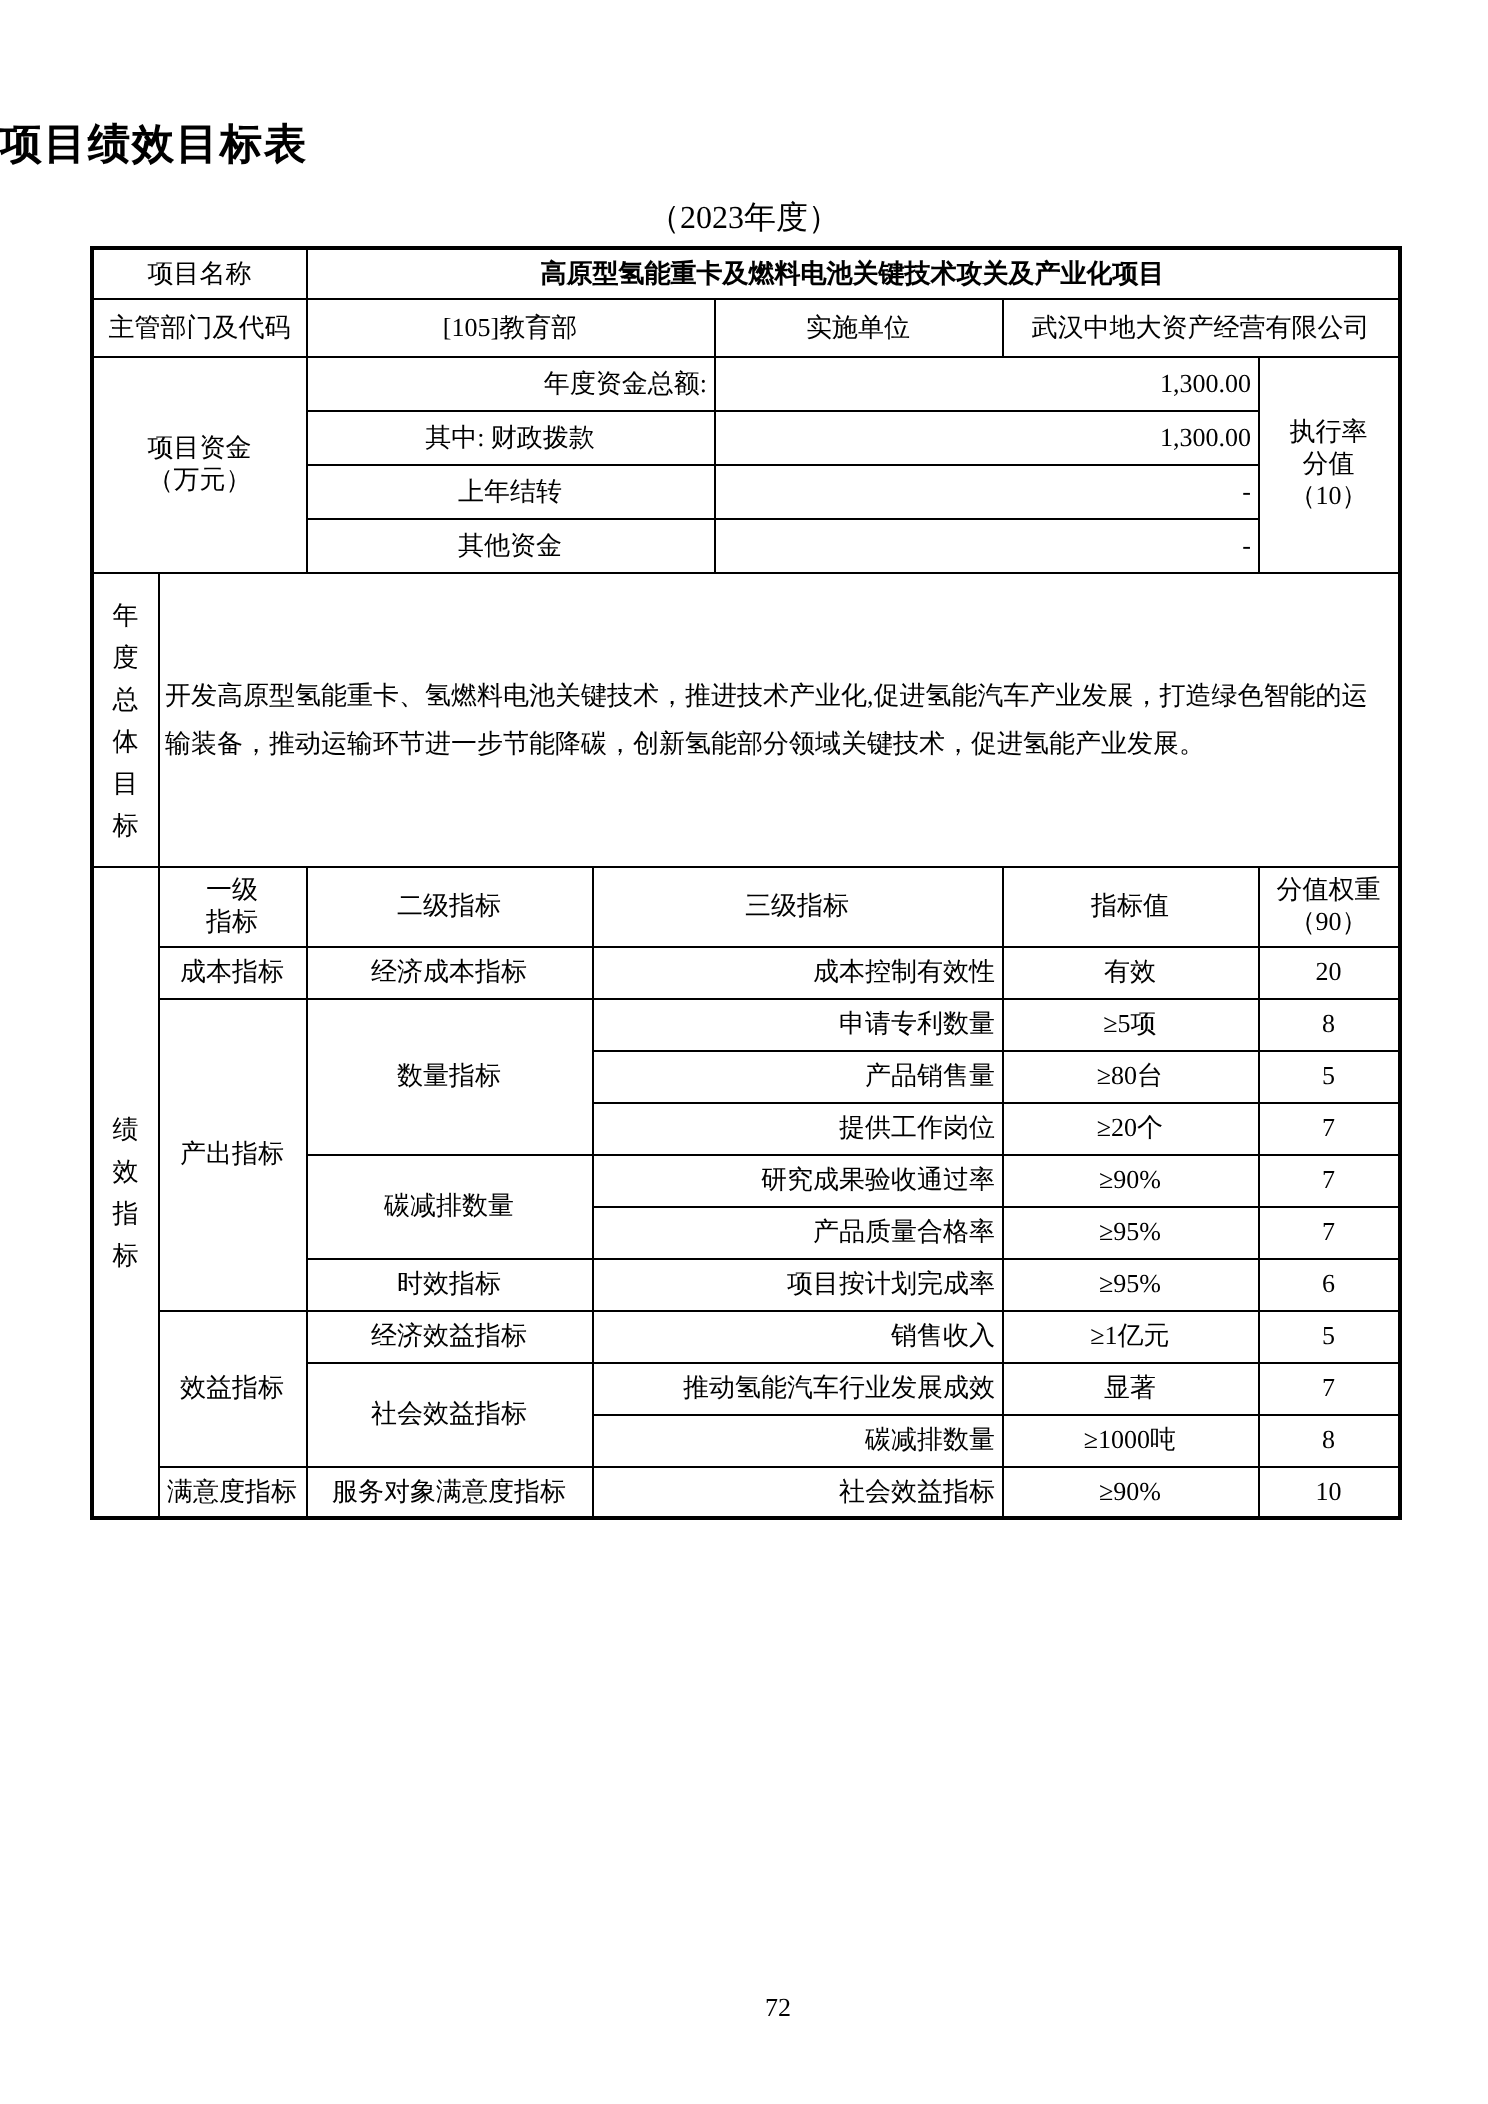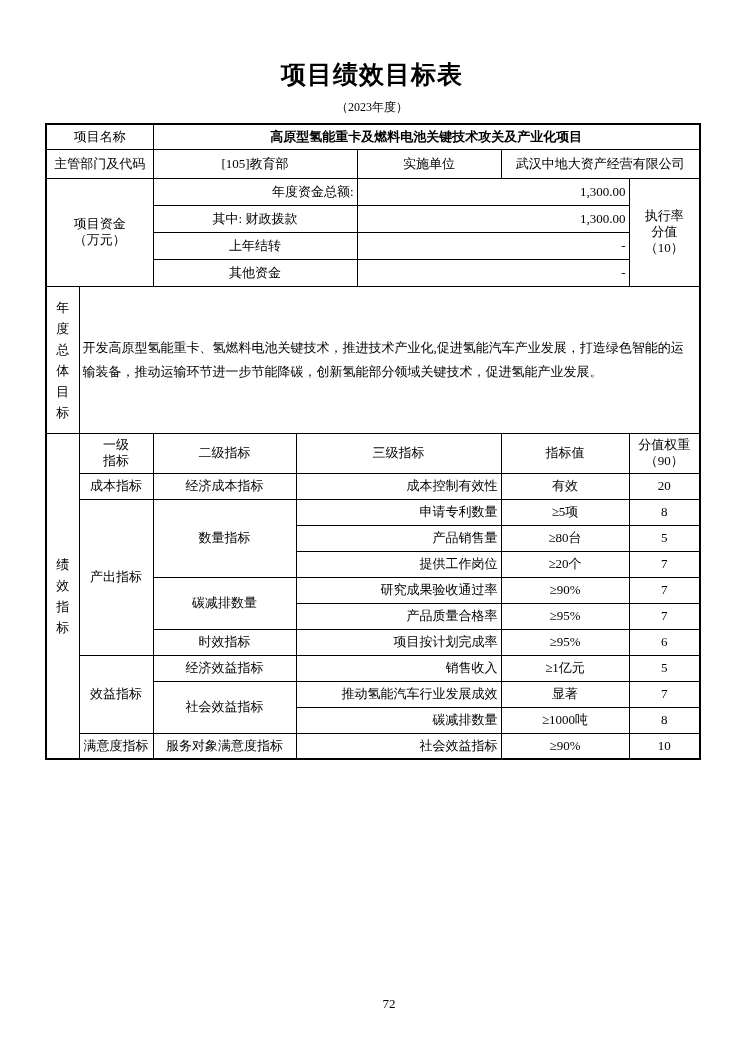--- a/index.html
+++ b/index.html
@@ -6,25 +6,25 @@
   .page{
     position:relative;
     width:744px;height:1052px;
     background:#ffffff;
     font-family:"Liberation Serif","DejaVu Serif",serif;
     color:#000;
     overflow:hidden;
   }
   .doc-title{
     position:absolute;top:58px;left:0;width:744px;
-    text-align:center;font-size:25px;font-weight:bold;letter-spacing:1px;
+    font-size:21px;font-weight:bold;letter-spacing:1px;
   }
   .doc-subtitle{
     position:absolute;top:99px;left:0;width:744px;
-    text-align:center;font-size:12px;
+    text-align:center;font-size:16px;
   }
   table.main{
     position:absolute;left:45px;top:123px;
     width:654px;border-collapse:collapse;table-layout:fixed;
     font-size:13px;
   }
   table.main td{
     border:1px solid #000;
     padding:0 3px;
     vertical-align:middle;

